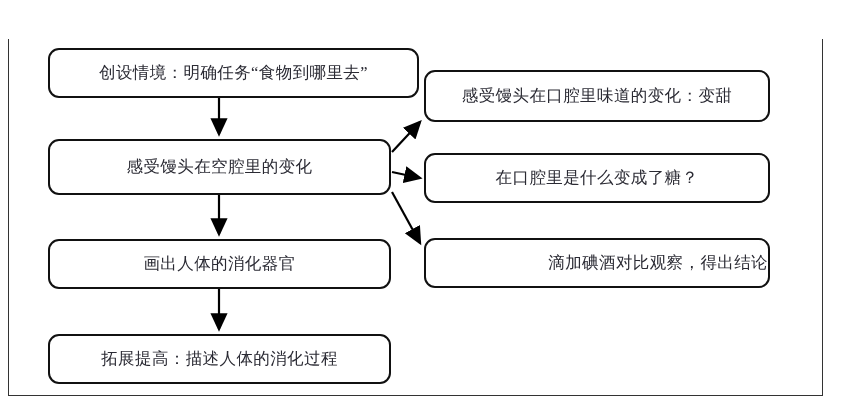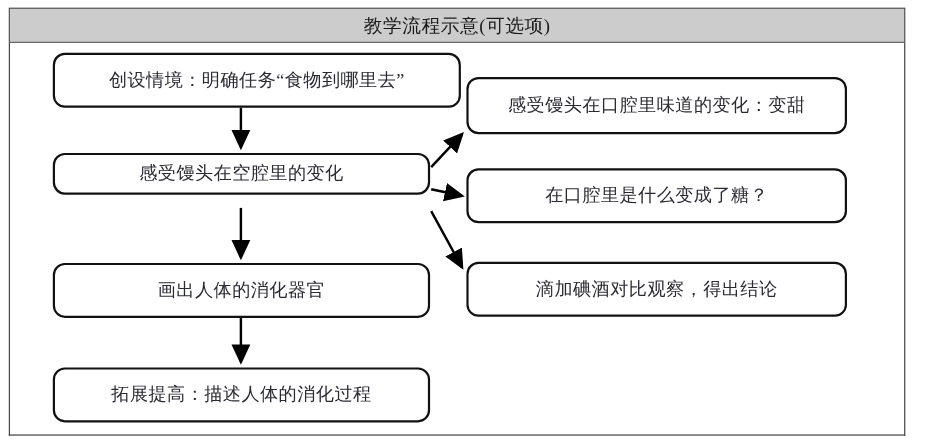--- a/index.html
+++ b/index.html
@@ -79,23 +79,20 @@
     height: 406px;
     z-index: 2;
     pointer-events: none;
   }
 </style>
 </head>
 <body>
 
 <div id="page">
 
-  <div class="title-bar">
-    <span class="title-text">教学流程示意(可选项)</span>
-  </div>
 
   <div class="frame"></div>
 
   <svg class="connectors" viewBox="0 0 843 406" xmlns="http://www.w3.org/2000/svg">
     <defs>
       <marker id="head" markerWidth="9" markerHeight="9" refX="7.2" refY="4.5" orient="auto" markerUnits="strokeWidth">
         <path d="M0,0.6 L8.4,4.5 L0,8.4 z" fill="#000000"></path>
       </marker>
     </defs>
 
@@ -105,37 +102,37 @@
 
     <line x1="392" y1="152" x2="420" y2="122" stroke="#000000" stroke-width="2.2" marker-end="url(#head)"></line>
     <line x1="392" y1="172" x2="420" y2="178" stroke="#000000" stroke-width="2.2" marker-end="url(#head)"></line>
     <line x1="392" y1="192" x2="420" y2="243" stroke="#000000" stroke-width="2.2" marker-end="url(#head)"></line>
   </svg>
 
   <div class="node" style="left:48px; top:48px; width:371px; height:50px;">
     <span class="node-label">创设情境：明确任务“食物到哪里去”</span>
   </div>
 
-  <div class="node" style="left:48px; top:139px; width:343px; height:38px;">
+  <div class="node" style="left:48px; top:139px; width:343px; height:56px;">
     <span class="node-label">感受馒头在空腔里的变化</span>
   </div>
 
   <div class="node" style="left:48px; top:239px; width:343px; height:50px;">
     <span class="node-label">画出人体的消化器官</span>
   </div>
 
   <div class="node" style="left:48px; top:334px; width:343px; height:50px;border-radius:11px;">
     <span class="node-label">拓展提高：描述人体的消化过程</span>
   </div>
 
   <div class="node" style="left:424px; top:153px; width:346px; height:50px;">
     <span class="node-label">在口腔里是什么变成了糖？</span>
   </div>
 
   <div class="node" style="left:424px; top:70px; width:346px; height:52px;">
     <span class="node-label">感受馒头在口腔里味道的变化：变甜</span>
   </div>
 
-  <div class="node" style="left:424px; top:238px; width:346px; height:50px;">
+  <div class="node" style="left:424px; top:238px; width:346px; height:50px;justify-content:flex-end;">
     <span class="node-label">滴加碘酒对比观察，得出结论</span>
   </div>
 
 </div>
 
 </body></html>

